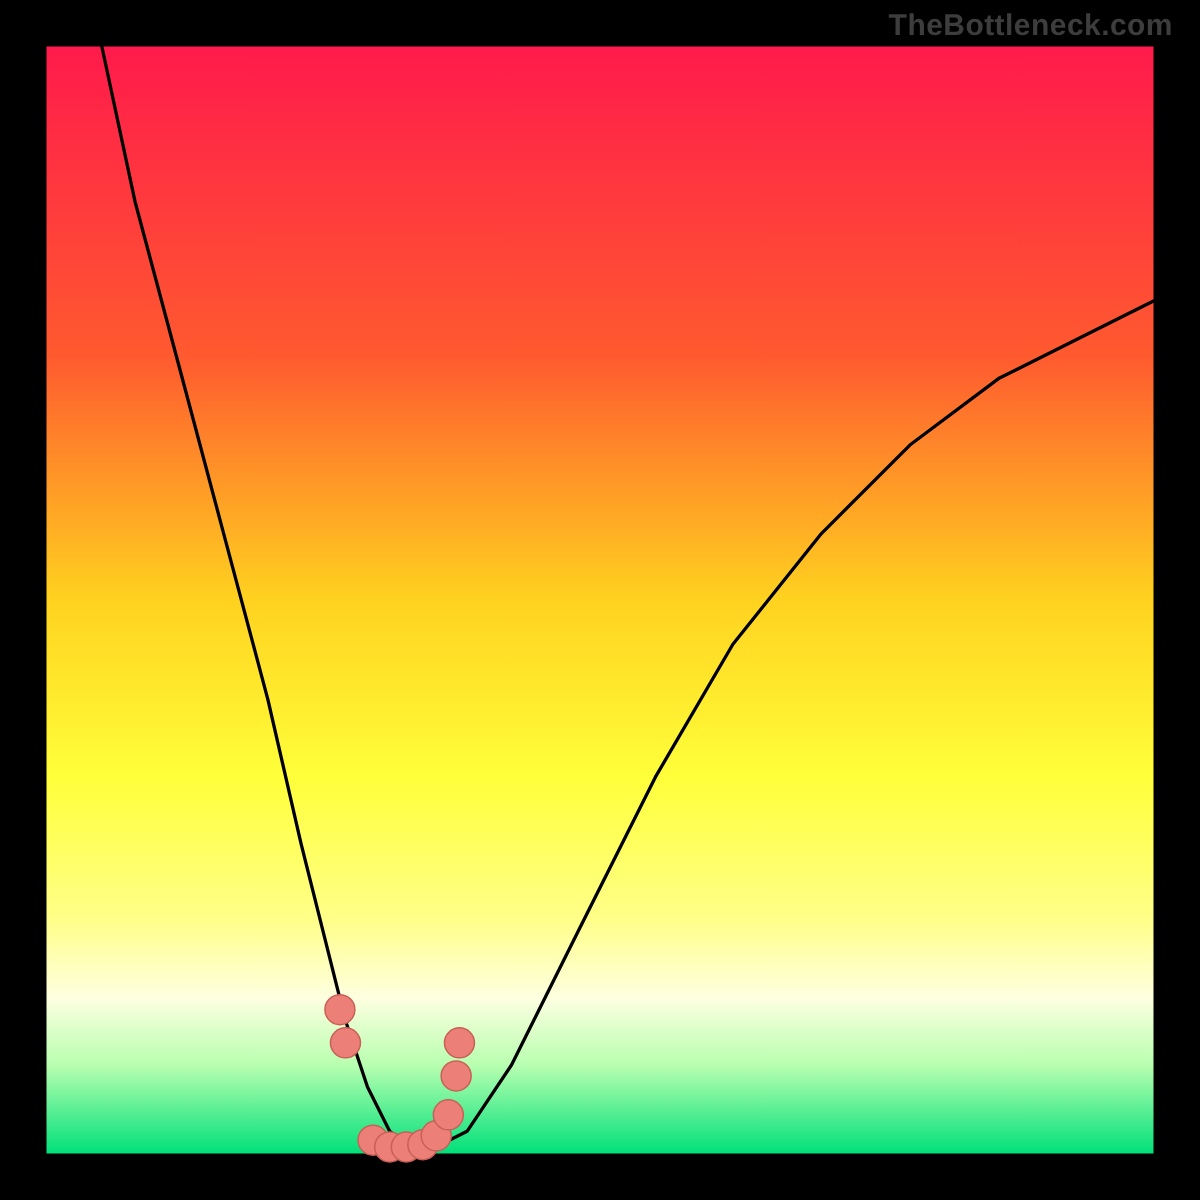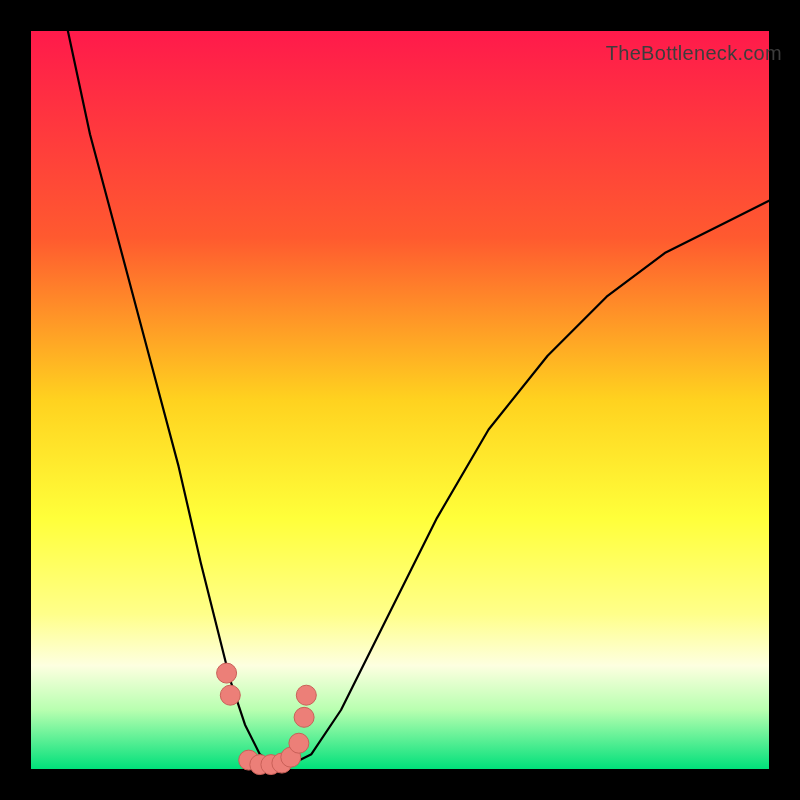--- a/index.html
+++ b/index.html
@@ -17,24 +17,23 @@
     width: 800px;
     height: 800px;
     background: #000;
   }
   .watermark {
     position: absolute;
     top: 6px;
     right: 18px;
     color: #3d3d3d;
     font-size: 20px;
-    font-weight: 400;
+    font-weight: 700;
     letter-spacing: 0.3px;
     z-index: 10;
-    margin-top: 36px;
   }
   svg {
     position: absolute;
     top: 0;
     left: 0;
   }
 </style>
 </head>
 <body>
 

